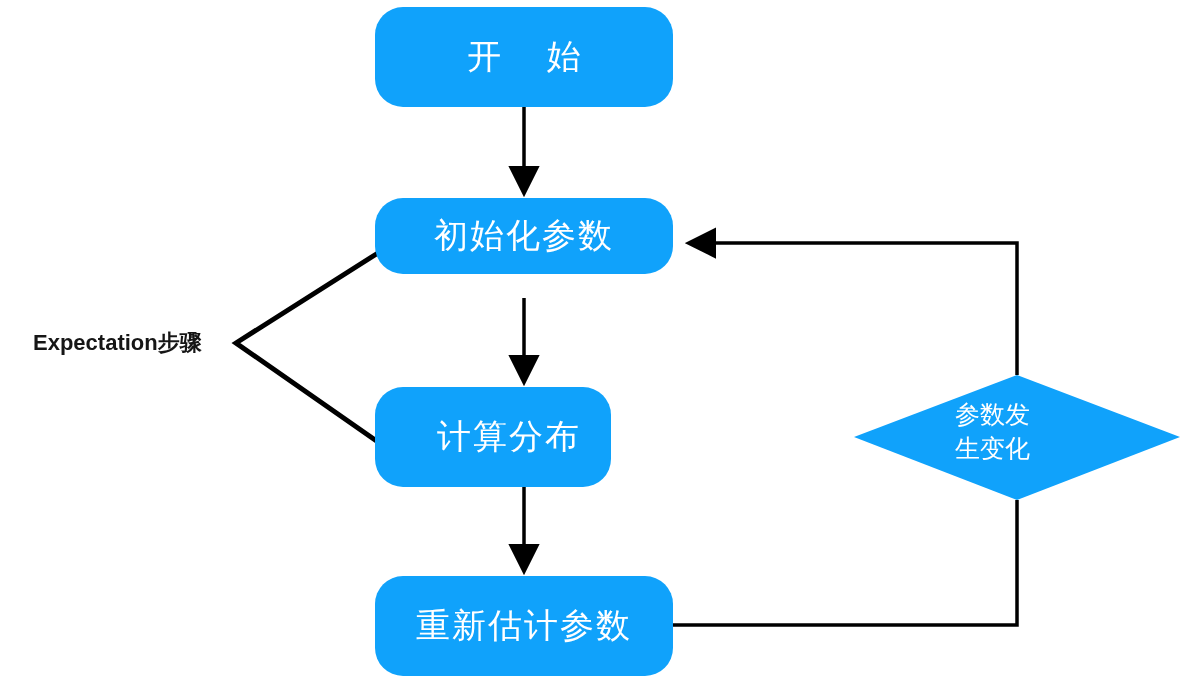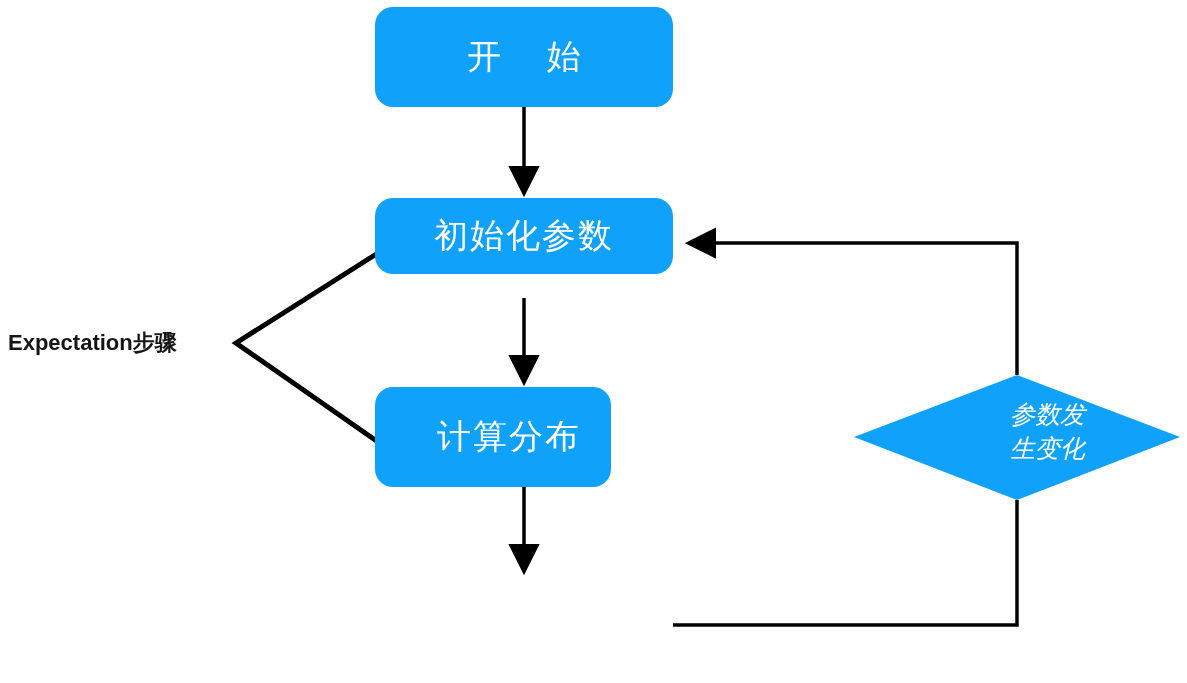--- a/index.html
+++ b/index.html
@@ -11,50 +11,50 @@
     position: relative;
     width: 1187px;
     height: 683px;
     background: #ffffff;
     overflow: hidden;
     font-family: "Liberation Sans", "DejaVu Sans", sans-serif;
   }
   .flow-box {
     position: absolute;
     background: #10A2FB;
-    border-radius: 18px;
+    border-radius: 28px;
     display: flex;
     align-items: center;
     justify-content: center;
     color: #ffffff;
     font-size: 34px;
     letter-spacing: 2px;
     font-weight: 400;
     box-sizing: border-box;
   }
   .flow-box.wide-space {
     letter-spacing: 18px;
     text-indent: 18px;
   }
   .side-label {
     position: absolute;
     color: #161616;
     font-size: 22px;
     font-weight: bold;
     white-space: nowrap;
+    margin-left: 25px;
   }
   .diamond-label {
     position: absolute;
     color: #ffffff;
     font-size: 25px;
     line-height: 1.35;
-    text-align: right;
+    text-align: left;
     white-space: pre-line;
     font-weight: 500;
-    font-style: italic;
   }
   svg.layer {
     position: absolute;
     left: 0;
     top: 0;
     width: 1187px;
     height: 683px;
     pointer-events: none;
   }
   svg.layer.behind { z-index: 0; }
@@ -100,20 +100,21 @@
       <polygon points="1017,375 1180,437 1017,500 854,437" fill="#10A2FB"></polygon>
     </g>
   </svg>
 
   <div class="flow-box wide-space" style="left:375px; top:7px; width:298px; height:100px;">开  始</div>
 
   <div class="flow-box" style="left:375px; top:198px; width:298px; height:76px;">初始化参数</div>
 
   <div class="flow-box" style="left:375px; top:387px; width:236px; height:100px;padding-left:32px;">计算分布</div>
 
+  <div class="flow-box" style="left:375px; top:576px; width:298px; height:100px;">重新估计参数</div>
 
   <div class="diamond-label" style="left:955px; top:398px; width:130px;">参数发
 生变化</div>
 
   <div class="side-label" style="left:8px; top:328px;">Expectation步骤</div>
 
 
 </div>
 
 </body></html>

